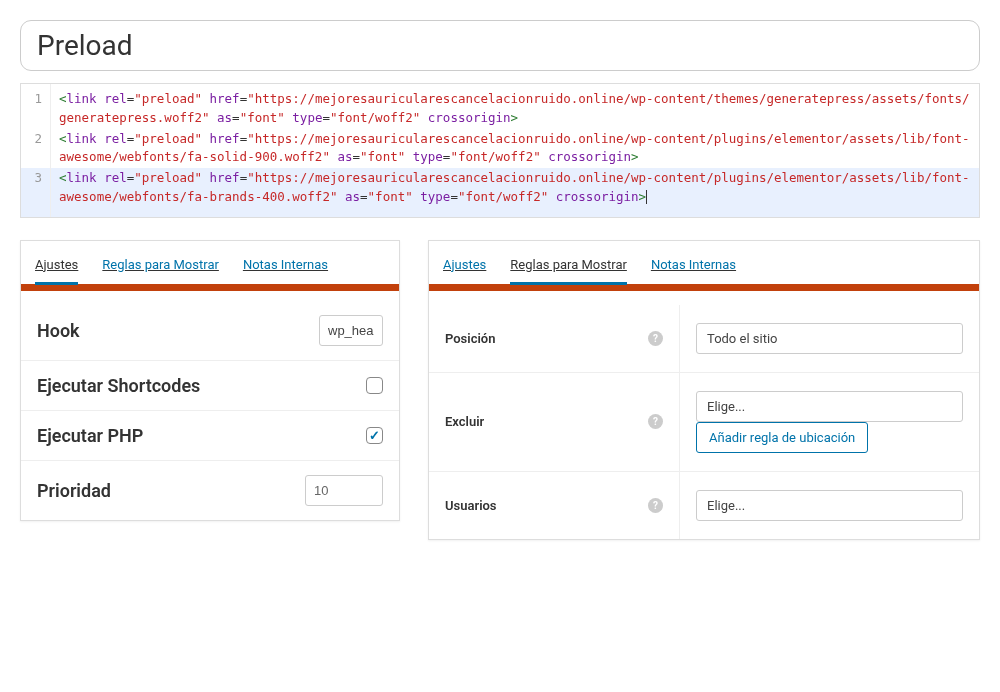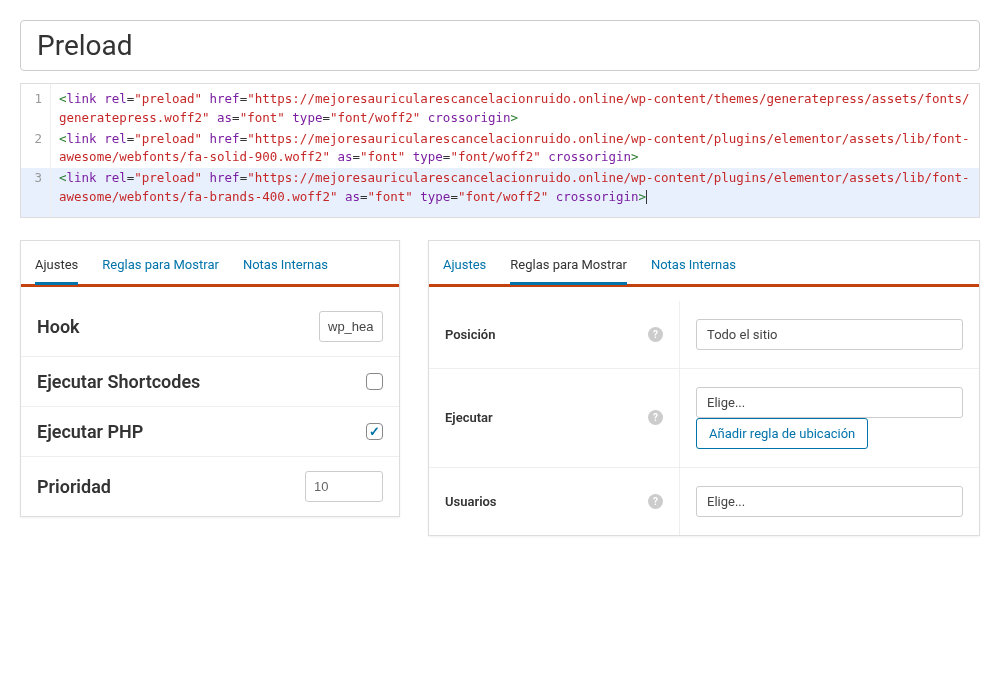--- a/index.html
+++ b/index.html
@@ -5,21 +5,21 @@
   * { box-sizing: border-box; margin: 0; padding: 0; }
   body {
     font-family: -apple-system, BlinkMacSystemFont, "Segoe UI", Roboto, sans-serif;
     background: #fff;
     color: #333;
     padding: 20px;
     font-size: 13px;
   }
   .title-box {
     border: 1px solid #ccc;
-    border-radius: 4px;
+    border-radius: 11px;
     padding: 8px 16px;
     font-size: 28px;
     font-weight: 400;
     color: #333;
     margin-bottom: 12px;
     width: 960px;
   }
   .code-editor {
     border: 1px solid #ddd;
     width: 960px;
@@ -75,21 +75,22 @@
     background: #fff;
     box-shadow: 0 1px 2px rgba(0,0,0,0.06);
   }
   .panel-a { width: 380px; }
   .panel-b { width: 552px; }
 
   .tabs {
     display: flex;
     padding: 12px 14px 0 14px;
     gap: 24px;
-    border-bottom: 3px solid #c2410c;
+    border-bottom: 7px solid #c2410c;
+    text-decoration: underline;
   }
   .tab {
     padding: 4px 0 12px 0;
     cursor: pointer;
     font-size: 13px;
     color: #0073aa;
   }
   .tab.active {
     color: #333;
     border-bottom: 3px solid #0073aa;
@@ -250,21 +251,21 @@
         <div class="rules-left">
           <span>Posición</span>
           <span class="help-icon">?</span>
         </div>
         <div class="rules-right">
           <div class="select-box">Todo el sitio</div>
         </div>
       </div>
       <div class="rules-row">
         <div class="rules-left">
-          <span>Ejecutar</span>
+          <span>Excluir</span>
           <span class="help-icon">?</span>
         </div>
         <div class="rules-right">
           <div class="select-box">Elige...</div>
           <div class="outline-btn">Añadir regla de ubicación</div>
         </div>
       </div>
       <div class="rules-row">
         <div class="rules-left">
           <span>Usuarios</span>

